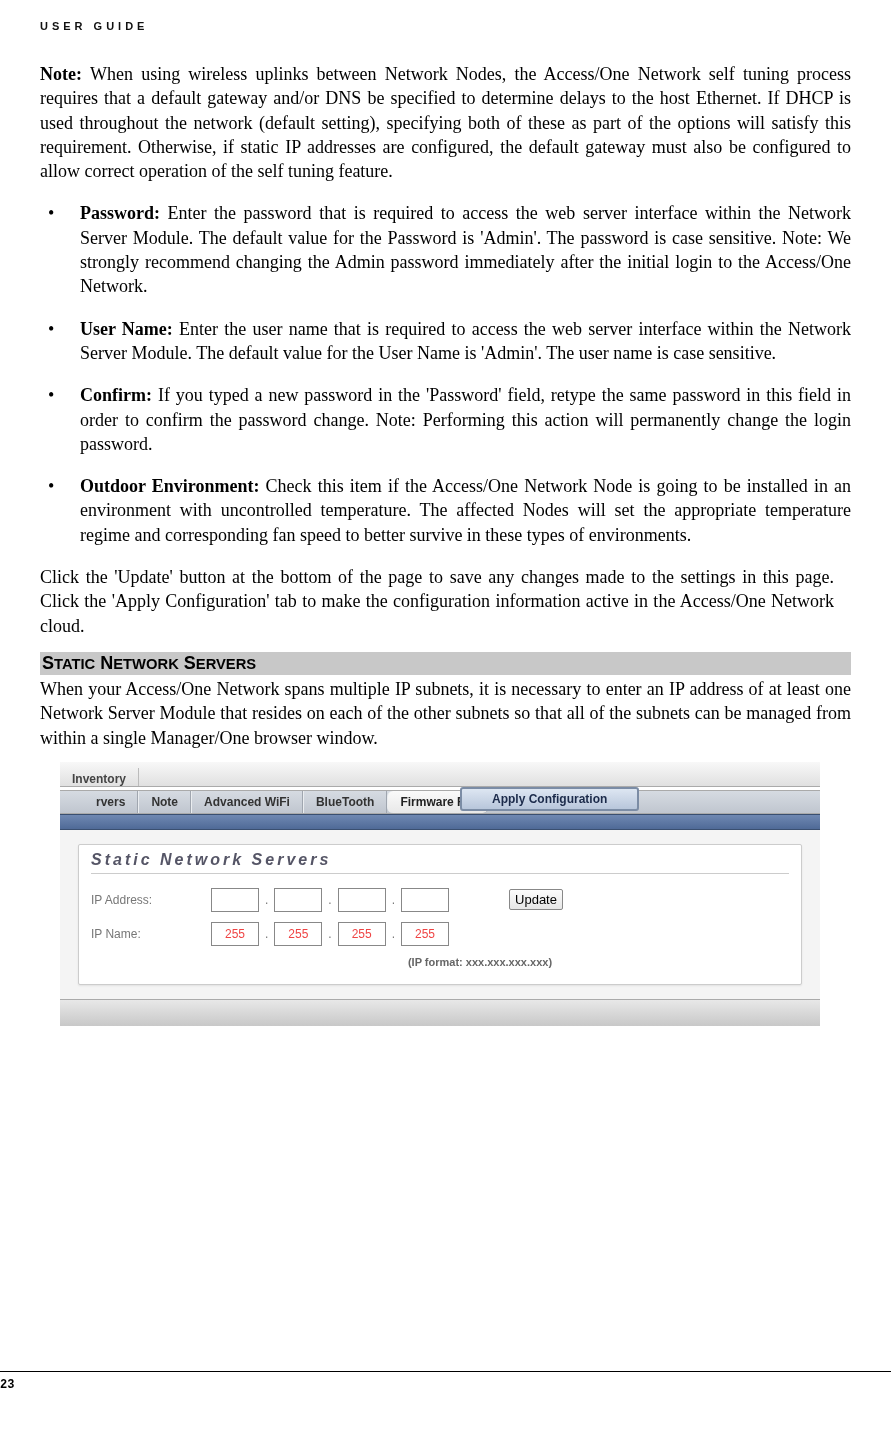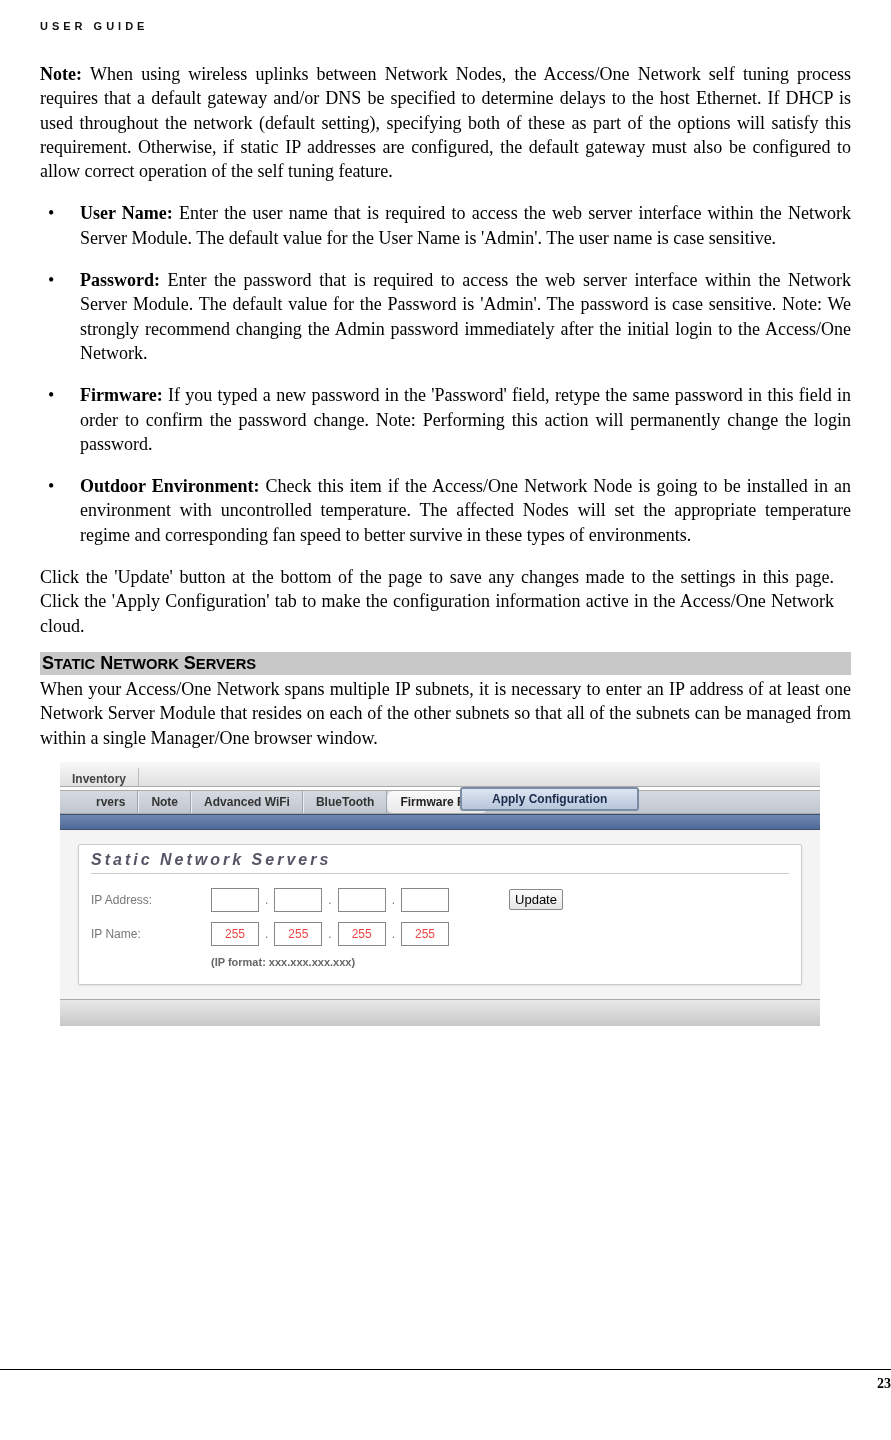--- a/index.html
+++ b/index.html
@@ -185,64 +185,65 @@
   .upd-btn {
     margin-left: 60px;
     padding: 2px 5px;
     font-family: Verdana, Arial, sans-serif;
     font-size: 13px;
     background: linear-gradient(#fcfcfc, #e6e6e6);
     border: 1px solid #888;
     border-radius: 2px;
   }
   .hint {
-    margin-left: 120px;
+    margin-left: 80px;
     font-family: Verdana, Arial, sans-serif;
     font-size: 11px;
     font-weight: bold;
     color: #666;
+    text-align: center;
   }
   .bottom-bar {
     height: 26px;
     background: linear-gradient(#e8e8e8, #c8c8c8);
     border-top: 1px solid #aaa;
   }
   .footer {
     position: absolute;
     bottom: 28px;
     left: 0;
     width: 100%;
-    text-align: right;
+    text-align: left;
     border-top: 1px solid #000;
     padding-top: 6px;
-    font-family: Liberation Serif, serif;
-    font-weight: bold;
-    font-size: 14px;
+    font-family: Liberation Mono, monospace;
+    font-weight: bold;
+    font-size: 12px;
   }
   b { font-weight: bold; }
 </style>
 </head>
 <body>
 
 <div class="page">
   <div class="header-label">USER GUIDE</div>
 
   <p class="note-para">
     <b>Note: </b><span>When using wireless uplinks between Network Nodes, the Access/One Network self tuning process requires that a default gateway and/or DNS be specified to determine delays to the host Ethernet. If DHCP is used throughout the network (default setting), specifying both of these as part of the options will satisfy this requirement. Otherwise, if static IP addresses are configured, the default gateway must also be configured to allow correct operation of the self tuning feature.</span>
   </p>
 
   <ul class="main-list">
     <li>
+      <b>Password: </b><span>Enter the password that is required to access the web server interface within the Network Server Module. The default value for the Password is 'Admin'. The password is case sensitive. Note: We strongly recommend changing the Admin password immediately after the initial login to the Access/One Network.</span>
+    </li>
+    <li>
       <b>User Name: </b><span>Enter the user name that is required to access the web server interface within the Network Server Module. The default value for the User Name is 'Admin'. The user name is case sensitive.</span>
     </li>
     <li>
-      <b>Password: </b><span>Enter the password that is required to access the web server interface within the Network Server Module. The default value for the Password is 'Admin'. The password is case sensitive. Note: We strongly recommend changing the Admin password immediately after the initial login to the Access/One Network.</span>
-    </li>
-    <li>
-      <b>Firmware: </b><span>If you typed a new password in the 'Password' field, retype the same password in this field in order to confirm the password change. Note: Performing this action will permanently change the login password.</span>
+      <b>Confirm: </b><span>If you typed a new password in the 'Password' field, retype the same password in this field in order to confirm the password change. Note: Performing this action will permanently change the login password.</span>
     </li>
     <li>
       <b>Outdoor Environment: </b><span>Check this item if the Access/One Network Node is going to be installed in an environment with uncontrolled temperature. The affected Nodes will set the appropriate temperature regime and corresponding fan speed to better survive in these types of environments.</span>
     </li>
   </ul>
 
   <p class="click-para">Click the 'Update' button at the bottom of the page to save any changes made to the settings in this page. Click the 'Apply Configuration' tab to make the configuration information active in the Access/One Network cloud.</p>
 
   <div class="section-bar">
     <span>S<span style="font-size:0.82em">TATIC</span> N<span style="font-size:0.82em">ETWORK</span> S<span style="font-size:0.82em">ERVERS</span></span>

